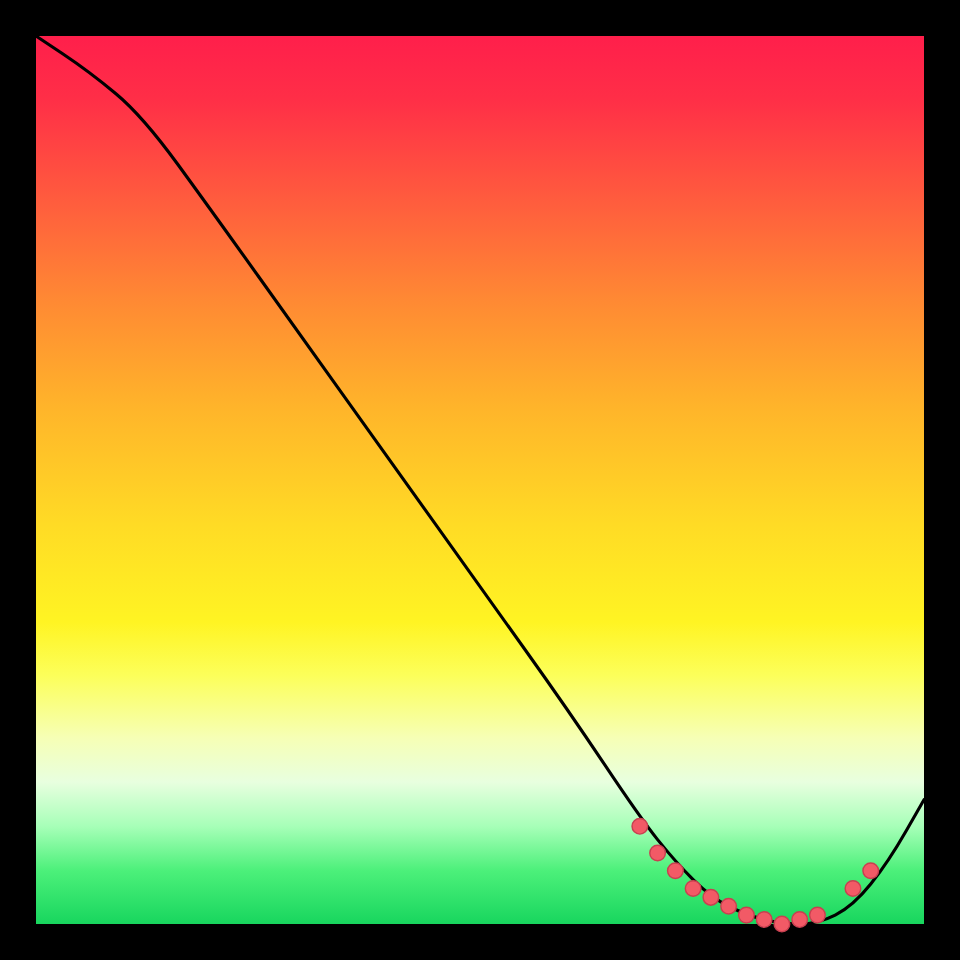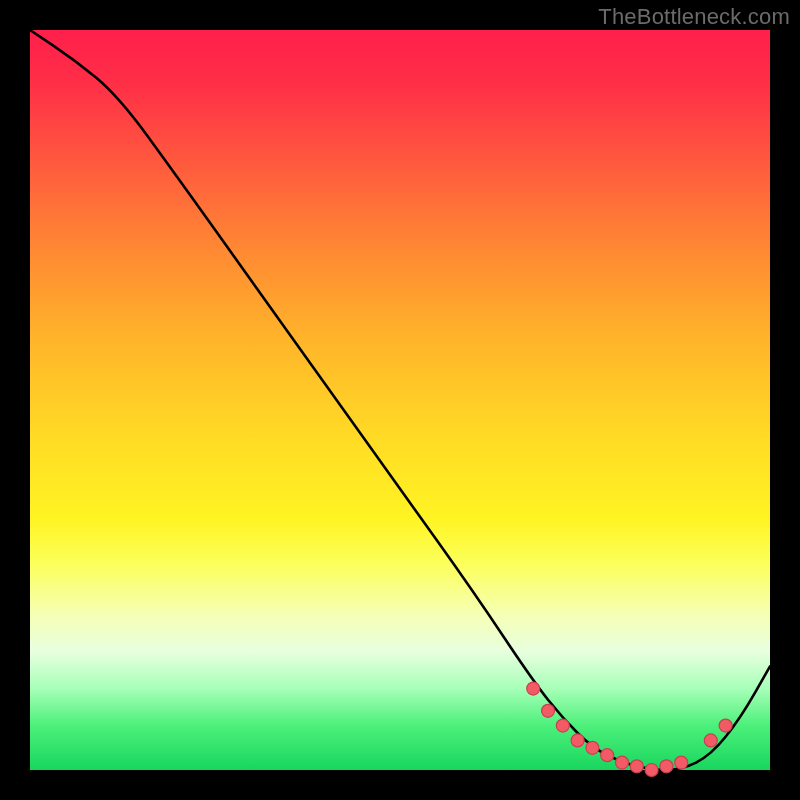--- a/index.html
+++ b/index.html
@@ -56,21 +56,20 @@
     width: 740px;
     height: 740px;
     overflow: visible;
   }
 </style>
 </head>
 <body>
 
 <div class="frame">
 
-  <div class="watermark">TheBottleneck.com</div>
 
   <div class="plot-area">
     <svg class="curve" viewBox="0 0 740 740" preserveAspectRatio="none">
       <path id="curve-path" fill="none" stroke="#000" stroke-width="2.6" stroke-linecap="round" stroke-linejoin="round" d="M 0.0 0.0 Q 0.0 0.0 22.2 14.8 Q 44.4 29.6 66.6 48.1 Q 88.8 66.6 118.4 107.3 Q 148.0 148.0 185.0 199.8 Q 222.0 251.6 259.0 303.4 Q 296.0 355.2 333.0 407.0 Q 370.0 458.8 407.0 510.6 Q 444.0 562.4 473.6 606.8 Q 503.2 651.2 518.0 669.7 Q 532.8 688.2 547.6 703.0 Q 562.4 717.8 577.2 725.2 Q 592.0 732.6 606.8 736.3 Q 621.6 740.0 636.4 740.0 Q 651.2 740.0 666.0 732.6 Q 680.8 725.2 695.6 706.7 Q 710.4 688.2 725.2 662.3 T 740.0 636.4"></path>
       <g id="markers-group">
           <circle cx="503.2" cy="658.6" r="6.5" fill="#f25a66" stroke="#c84050" stroke-width="1.2"></circle>
           <circle cx="518.0" cy="680.8" r="6.5" fill="#f25a66" stroke="#c84050" stroke-width="1.2"></circle>
           <circle cx="532.8" cy="695.6" r="6.5" fill="#f25a66" stroke="#c84050" stroke-width="1.2"></circle>
           <circle cx="547.6" cy="710.4" r="6.5" fill="#f25a66" stroke="#c84050" stroke-width="1.2"></circle>
           <circle cx="562.4" cy="717.8" r="6.5" fill="#f25a66" stroke="#c84050" stroke-width="1.2"></circle>

